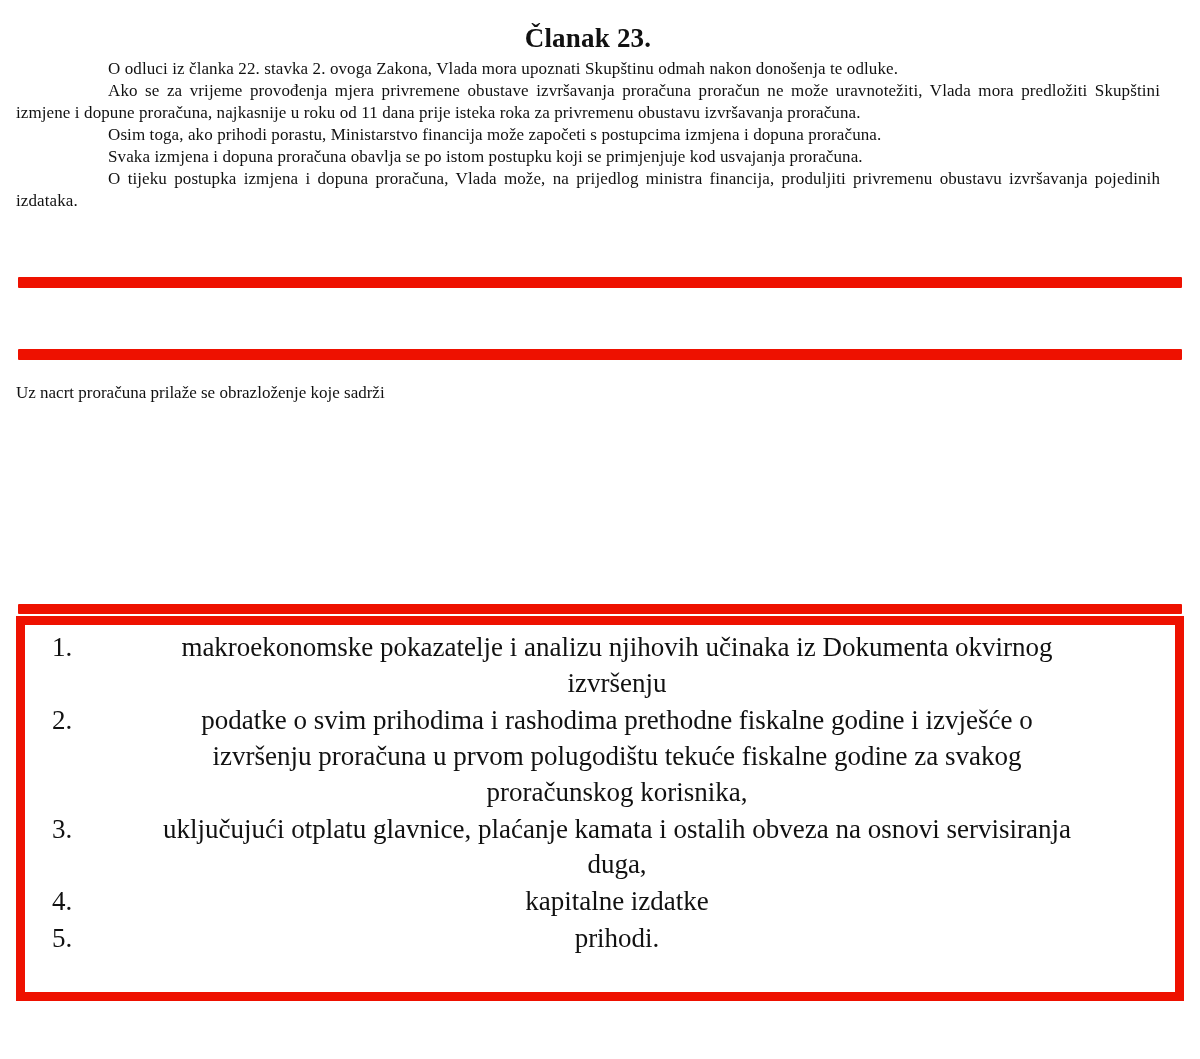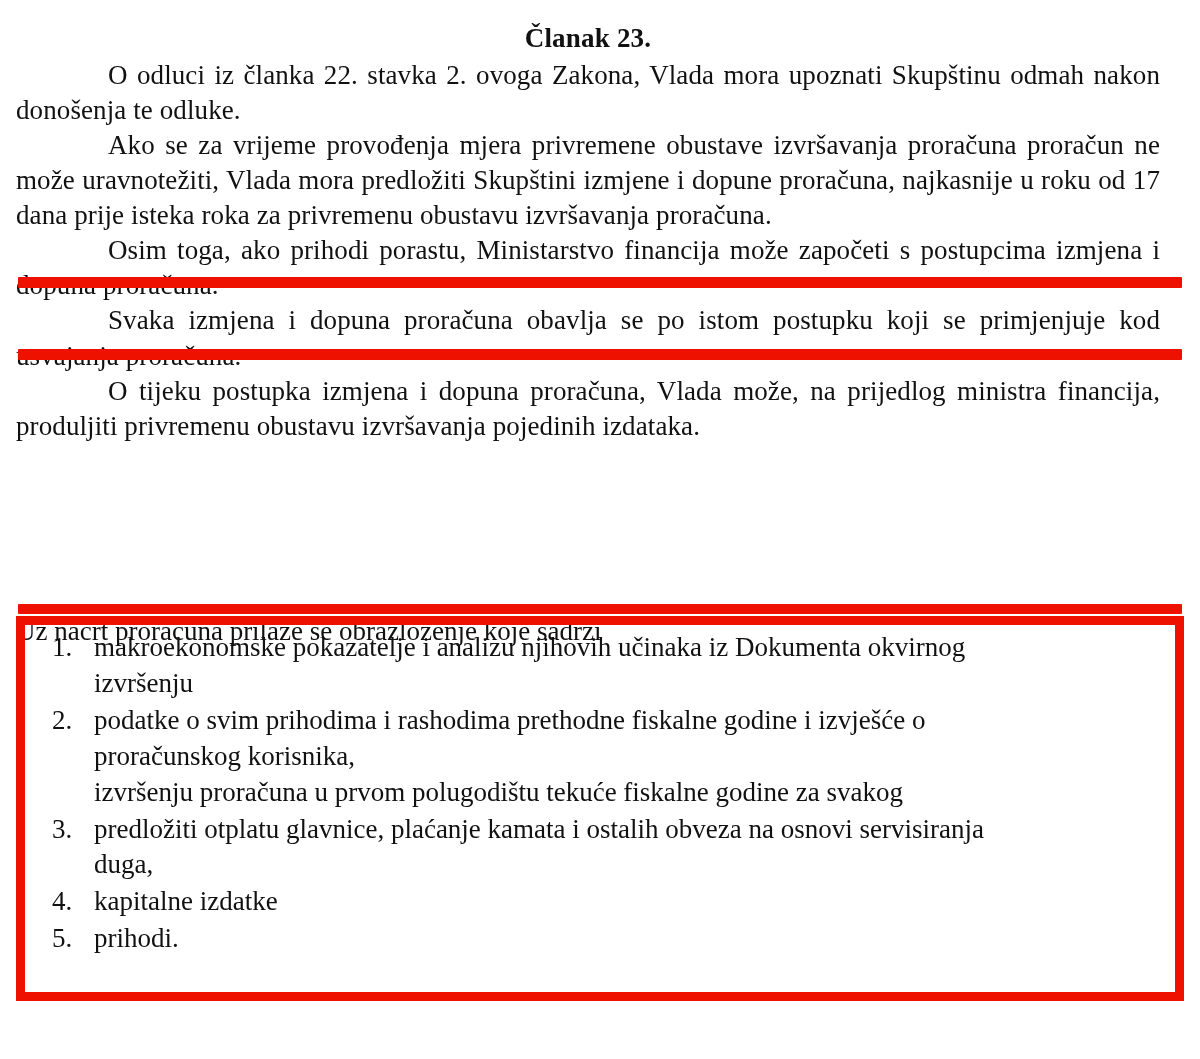--- a/index.html
+++ b/index.html
@@ -26,21 +26,21 @@
 
   .article-heading {
     text-align: center;
     font-size: 27px;
     line-height: 1.25;
     margin: 0 0 2px 0;
     letter-spacing: 0.2px;
   }
 
   .para {
-    font-size: 27px;
+    font-size: 17px;
     line-height: 1.30;
     text-align: justify;
     text-justify: inter-word;
     margin: 0;
     padding: 0;
     text-indent: 92px;
     letter-spacing: 0.1px;
   }
 
   
@@ -62,21 +62,21 @@
     top: 616px;
     width: 1168px;
     height: 385px;
     border: 9px solid #ee1100;
     box-sizing: border-box;
   }
 
   .spacer-gap { height: 170px; }
 
   .lead-in {
-    font-size: 27px;
+    font-size: 17px;
     line-height: 1.30;
     margin: 0;
     text-indent: 0;
   }
 
   .numbered-list {
     position: absolute;
     left: 40px;
     top: 630px;
     width: 1100px;
@@ -91,35 +91,35 @@
   }
   .li .num {
     width: 54px;
     flex: 0 0 54px;
     text-align: left;
     padding-left: 12px;
     box-sizing: border-box;
   }
   .li .txt {
     flex: 1 1 auto;
-    text-align: left;
+    text-align: center;
   }
   .li .txt .cont {
     display: block;
   }
 </style>
 </head>
 <body>
 
 <div class="page">
 
   <h1 class="article-heading">Članak 23.</h1>
 
   <p class="para">O odluci iz članka 22. stavka 2. ovoga Zakona, Vlada mora upoznati Skupštinu odmah nakon donošenja te odluke.</p>
-  <p class="para">Ako se za vrijeme provođenja mjera privremene obustave izvršavanja proračuna proračun ne može uravnotežiti, Vlada mora predložiti Skupštini izmjene i dopune proračuna, najkasnije u roku od 17 dana prije isteka roka za privremenu obustavu izvršavanja proračuna.</p>
+  <p class="para">Ako se za vrijeme provođenja mjera privremene obustave izvršavanja proračuna proračun ne može uravnotežiti, Vlada mora predložiti Skupštini izmjene i dopune proračuna, najkasnije u roku od 11 dana prije isteka roka za privremenu obustavu izvršavanja proračuna.</p>
   <p class="para">Osim toga, ako prihodi porastu, Ministarstvo financija može započeti s postupcima izmjena i dopuna proračuna.</p>
   <p class="para">Svaka izmjena i dopuna proračuna obavlja se po istom postupku koji se primjenjuje kod usvajanja proračuna.</p>
   <p class="para">O tijeku postupka izmjena i dopuna proračuna, Vlada može, na prijedlog ministra financija, produljiti privremenu obustavu izvršavanja pojedinih izdataka.</p>
 
   <div class="spacer-gap"></div>
 
   <p class="lead-in">Uz nacrt proračuna prilaže se obrazloženje koje sadrži</p>
 
   <div class="numbered-list">
 
@@ -128,29 +128,29 @@
       <span class="txt">
         <span class="cont">makroekonomske pokazatelje i analizu njihovih učinaka iz Dokumenta okvirnog</span>
         <span class="cont">izvršenju</span>
       </span>
     </div>
 
     <div class="li">
       <span class="num">2.</span>
       <span class="txt">
         <span class="cont">podatke o svim prihodima i rashodima prethodne fiskalne godine i izvješće o</span>
+        <span class="cont">izvršenju proračuna u prvom polugodištu tekuće fiskalne godine za svakog</span>
         <span class="cont">proračunskog korisnika,</span>
-        <span class="cont">izvršenju proračuna u prvom polugodištu tekuće fiskalne godine za svakog</span>
       </span>
     </div>
 
     <div class="li">
       <span class="num">3.</span>
       <span class="txt">
-        <span class="cont">predložiti otplatu glavnice, plaćanje kamata i ostalih obveza na osnovi servisiranja</span>
+        <span class="cont">uključujući otplatu glavnice, plaćanje kamata i ostalih obveza na osnovi servisiranja</span>
         <span class="cont">duga,</span>
       </span>
     </div>
 
     <div class="li">
       <span class="num">4.</span>
       <span class="txt">
         <span class="cont">kapitalne izdatke</span>
       </span>
     </div>

